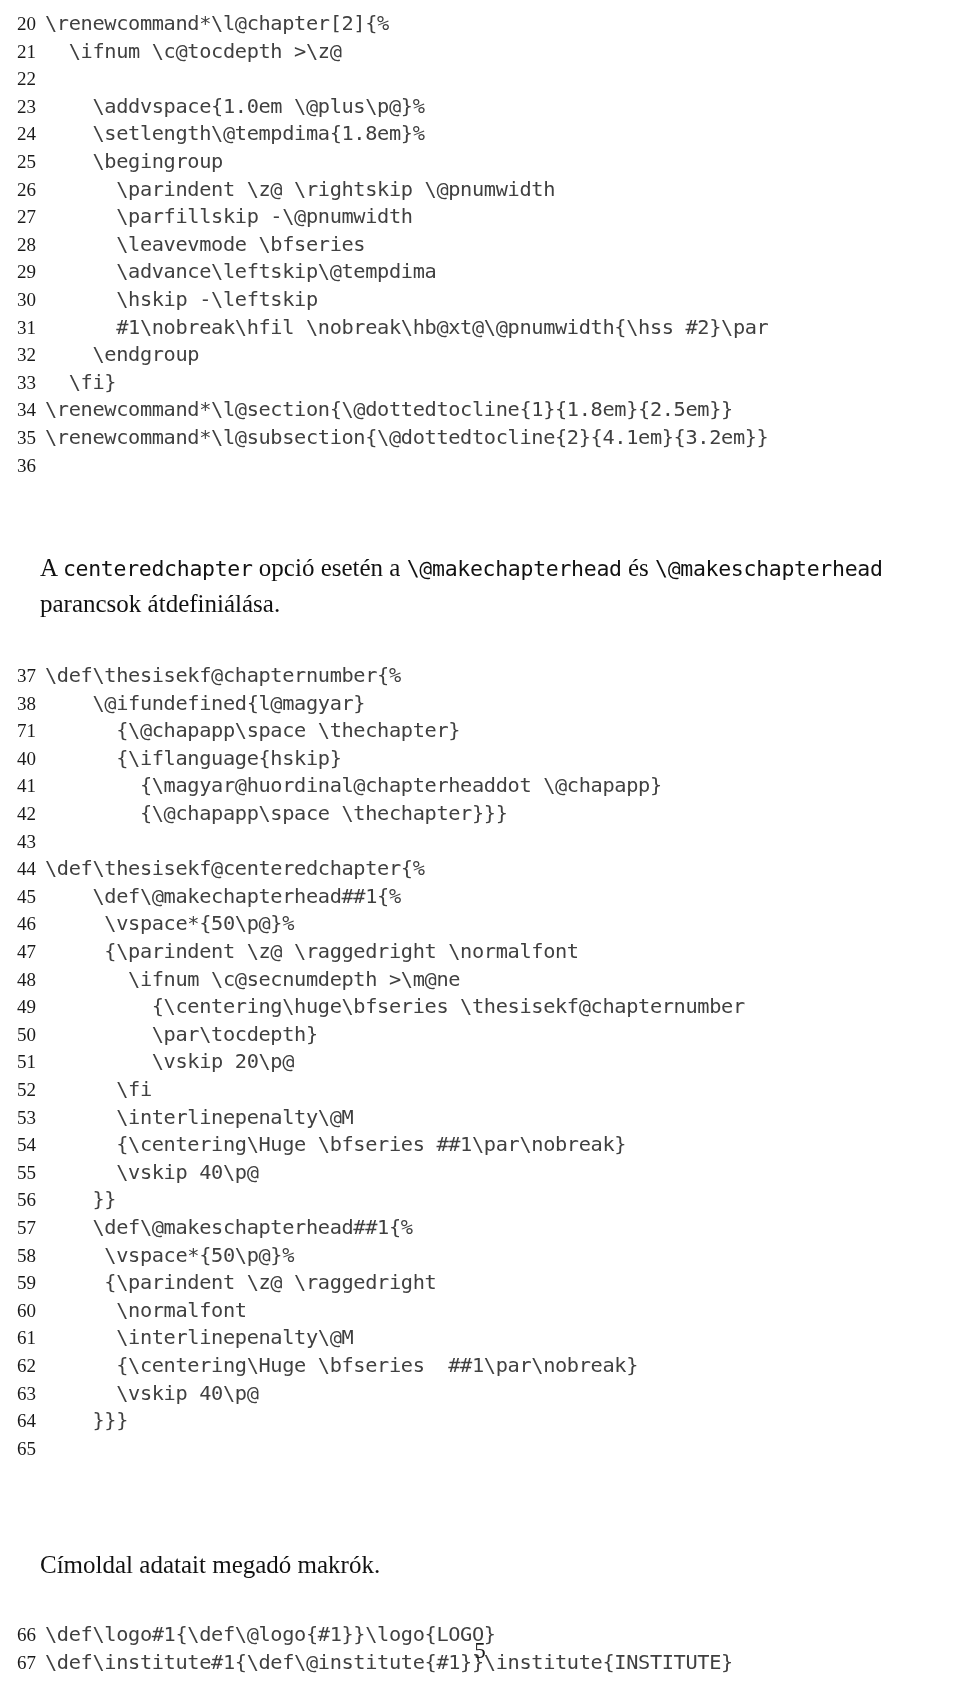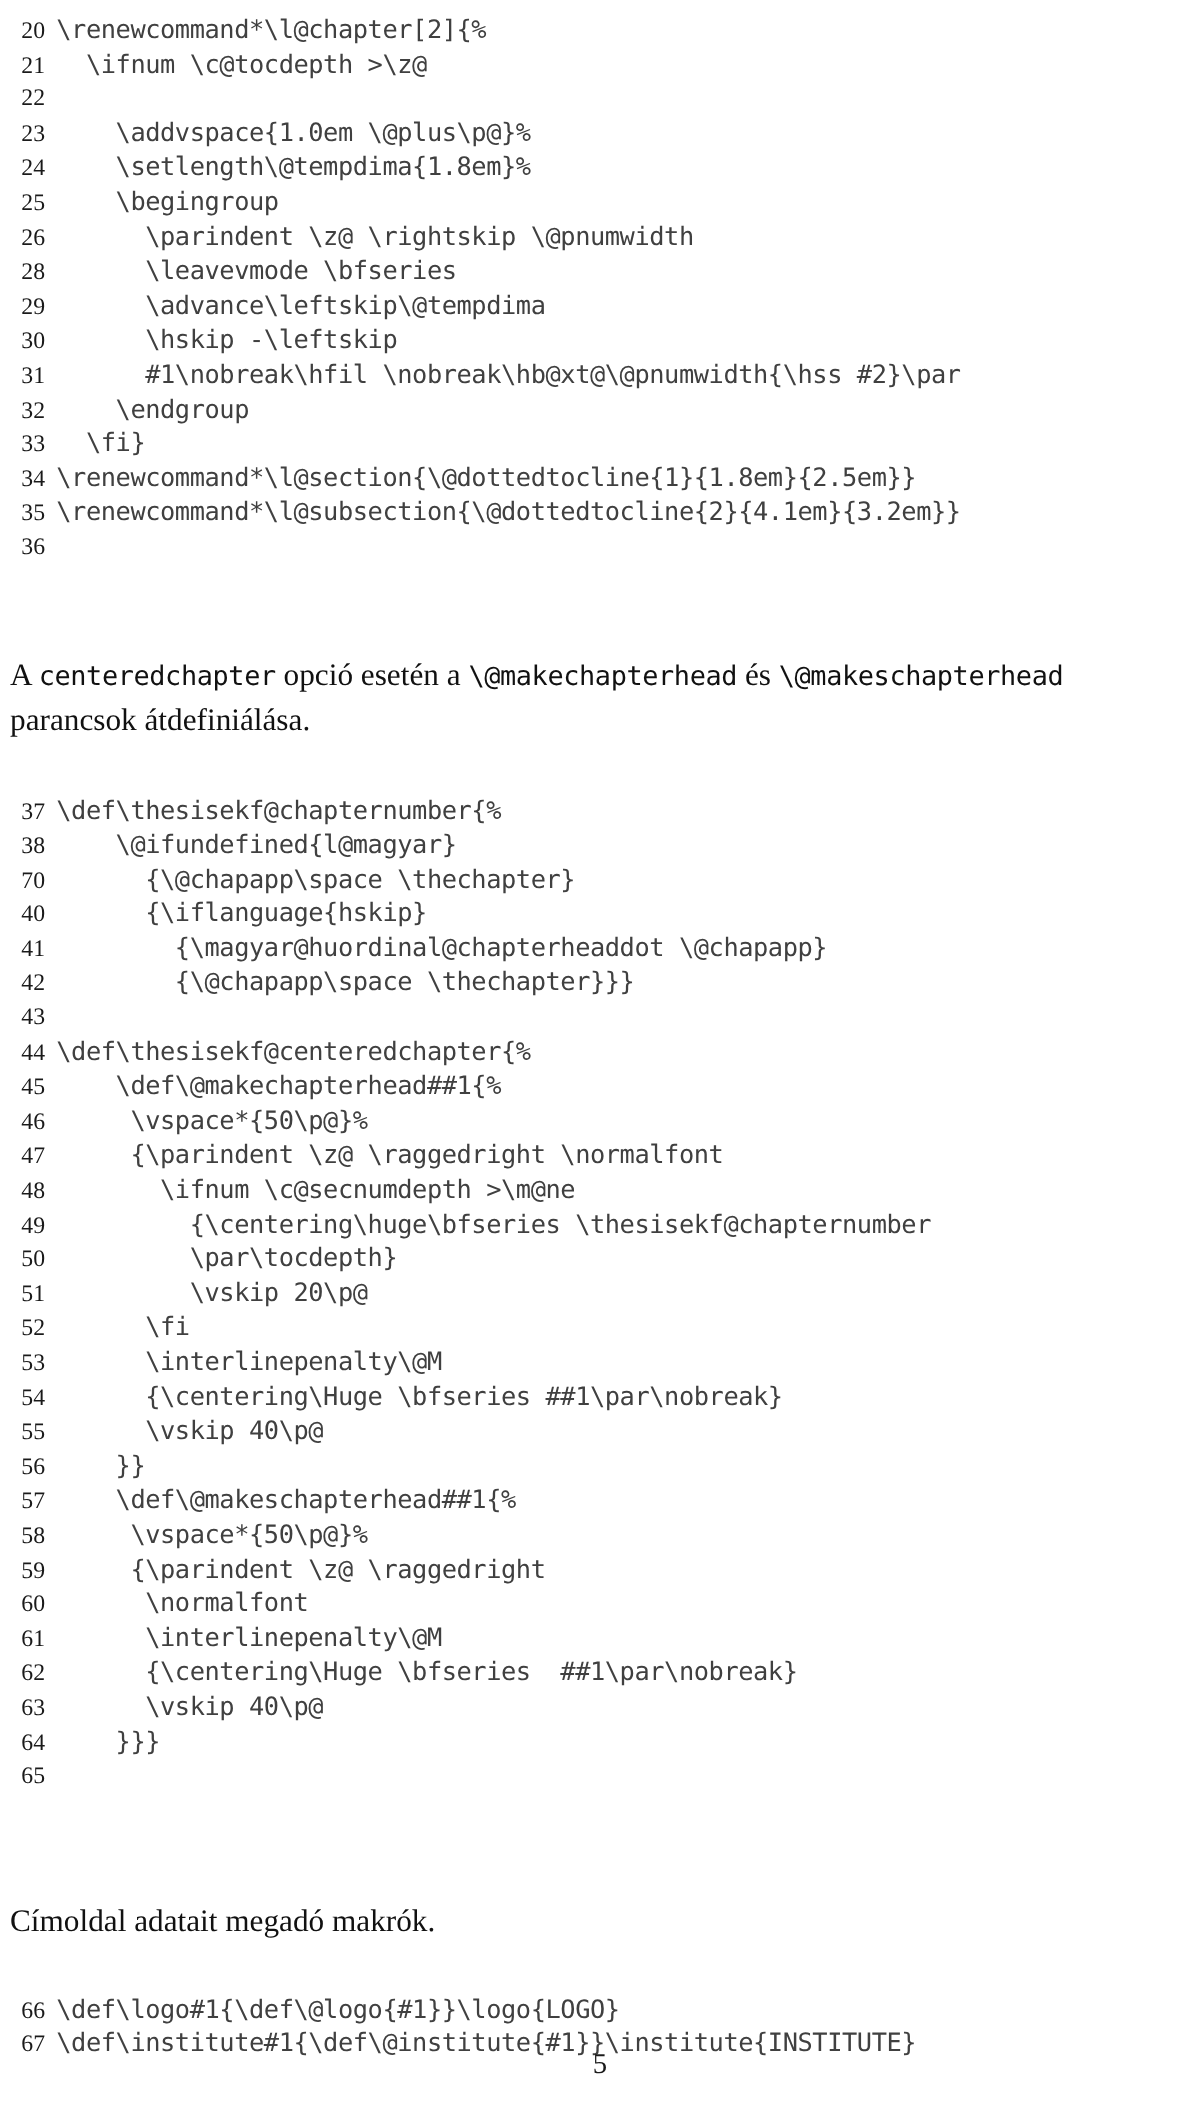--- a/index.html
+++ b/index.html
@@ -63,20 +63,21 @@
     white-space: pre;
   }
 
   
   .prose {
     font-family: "Liberation Serif", "DejaVu Serif", serif;
     font-size: 25px;
     line-height: 35px;
     color: #111111;
     text-align: left;
+    margin-left: 32px;
   }
   .prose .mono {
     font-family: "DejaVu Sans Mono", "Liberation Mono", monospace;
     font-size: 21.5px;
     letter-spacing: -0.3px;
   }
 
   .gap-before-prose { height: 46px; }
   .gap-after-prose  { height: 16px; }
   .gap-before-prose2 { height: 60px; }
@@ -100,39 +101,40 @@
   <div class="content">
 
     <ol class="listing" id="listing-one">
         <li class="code-line"><span class="lineno">20</span><span class="codetext">\renewcommand*\l@chapter[2]{%</span></li>
         <li class="code-line"><span class="lineno">21</span><span class="codetext">  \ifnum \c@tocdepth &gt;\z@</span></li>
         <li class="code-line"><span class="lineno">22</span></li>
         <li class="code-line"><span class="lineno">23</span><span class="codetext">    \addvspace{1.0em \@plus\p@}%</span></li>
         <li class="code-line"><span class="lineno">24</span><span class="codetext">    \setlength\@tempdima{1.8em}%</span></li>
         <li class="code-line"><span class="lineno">25</span><span class="codetext">    \begingroup</span></li>
         <li class="code-line"><span class="lineno">26</span><span class="codetext">      \parindent \z@ \rightskip \@pnumwidth</span></li>
+        <li class="code-line"><span class="lineno">27</span><span class="codetext">      \parfillskip -\@pnumwidth</span></li>
         <li class="code-line"><span class="lineno">28</span><span class="codetext">      \leavevmode \bfseries</span></li>
         <li class="code-line"><span class="lineno">29</span><span class="codetext">      \advance\leftskip\@tempdima</span></li>
         <li class="code-line"><span class="lineno">30</span><span class="codetext">      \hskip -\leftskip</span></li>
         <li class="code-line"><span class="lineno">31</span><span class="codetext">      #1\nobreak\hfil \nobreak\hb@xt@\@pnumwidth{\hss #2}\par</span></li>
         <li class="code-line"><span class="lineno">32</span><span class="codetext">    \endgroup</span></li>
         <li class="code-line"><span class="lineno">33</span><span class="codetext">  \fi}</span></li>
         <li class="code-line"><span class="lineno">34</span><span class="codetext">\renewcommand*\l@section{\@dottedtocline{1}{1.8em}{2.5em}}</span></li>
         <li class="code-line"><span class="lineno">35</span><span class="codetext">\renewcommand*\l@subsection{\@dottedtocline{2}{4.1em}{3.2em}}</span></li>
         <li class="code-line"><span class="lineno">36</span><span class="codetext"></span></li>
       </ol>
 
     <div class="gap-before-prose"></div>
     <p class="prose" id="prose-one"><span>A </span><span class="mono">centeredchapter</span><span> opció esetén a </span><span class="mono">\@makechapterhead</span><span> és </span><span class="mono">\@makeschapterhead</span><span> parancsok átdefiniálása.</span></p>
     <div class="gap-after-prose"></div>
 
     <ol class="listing" id="listing-two">
         <li class="code-line"><span class="lineno">37</span><span class="codetext">\def\thesisekf@chapternumber{%</span></li>
         <li class="code-line"><span class="lineno">38</span><span class="codetext">    \@ifundefined{l@magyar}</span></li>
-        <li class="code-line"><span class="lineno">70</span><span class="codetext">      {\@chapapp\space \thechapter}</span></li>
+        <li class="code-line"><span class="lineno">71</span><span class="codetext">      {\@chapapp\space \thechapter}</span></li>
         <li class="code-line"><span class="lineno">40</span><span class="codetext">      {\iflanguage{hskip}</span></li>
         <li class="code-line"><span class="lineno">41</span><span class="codetext">        {\magyar@huordinal@chapterheaddot \@chapapp}</span></li>
         <li class="code-line"><span class="lineno">42</span><span class="codetext">        {\@chapapp\space \thechapter}}}</span></li>
         <li class="code-line"><span class="lineno">43</span><span class="codetext"></span></li>
         <li class="code-line"><span class="lineno">44</span><span class="codetext">\def\thesisekf@centeredchapter{%</span></li>
         <li class="code-line"><span class="lineno">45</span><span class="codetext">    \def\@makechapterhead##1{%</span></li>
         <li class="code-line"><span class="lineno">46</span><span class="codetext">     \vspace*{50\p@}%</span></li>
         <li class="code-line"><span class="lineno">47</span><span class="codetext">     {\parindent \z@ \raggedright \normalfont</span></li>
         <li class="code-line"><span class="lineno">48</span><span class="codetext">       \ifnum \c@secnumdepth &gt;\m@ne</span></li>
         <li class="code-line"><span class="lineno">49</span><span class="codetext">         {\centering\huge\bfseries \thesisekf@chapternumber</span></li>

